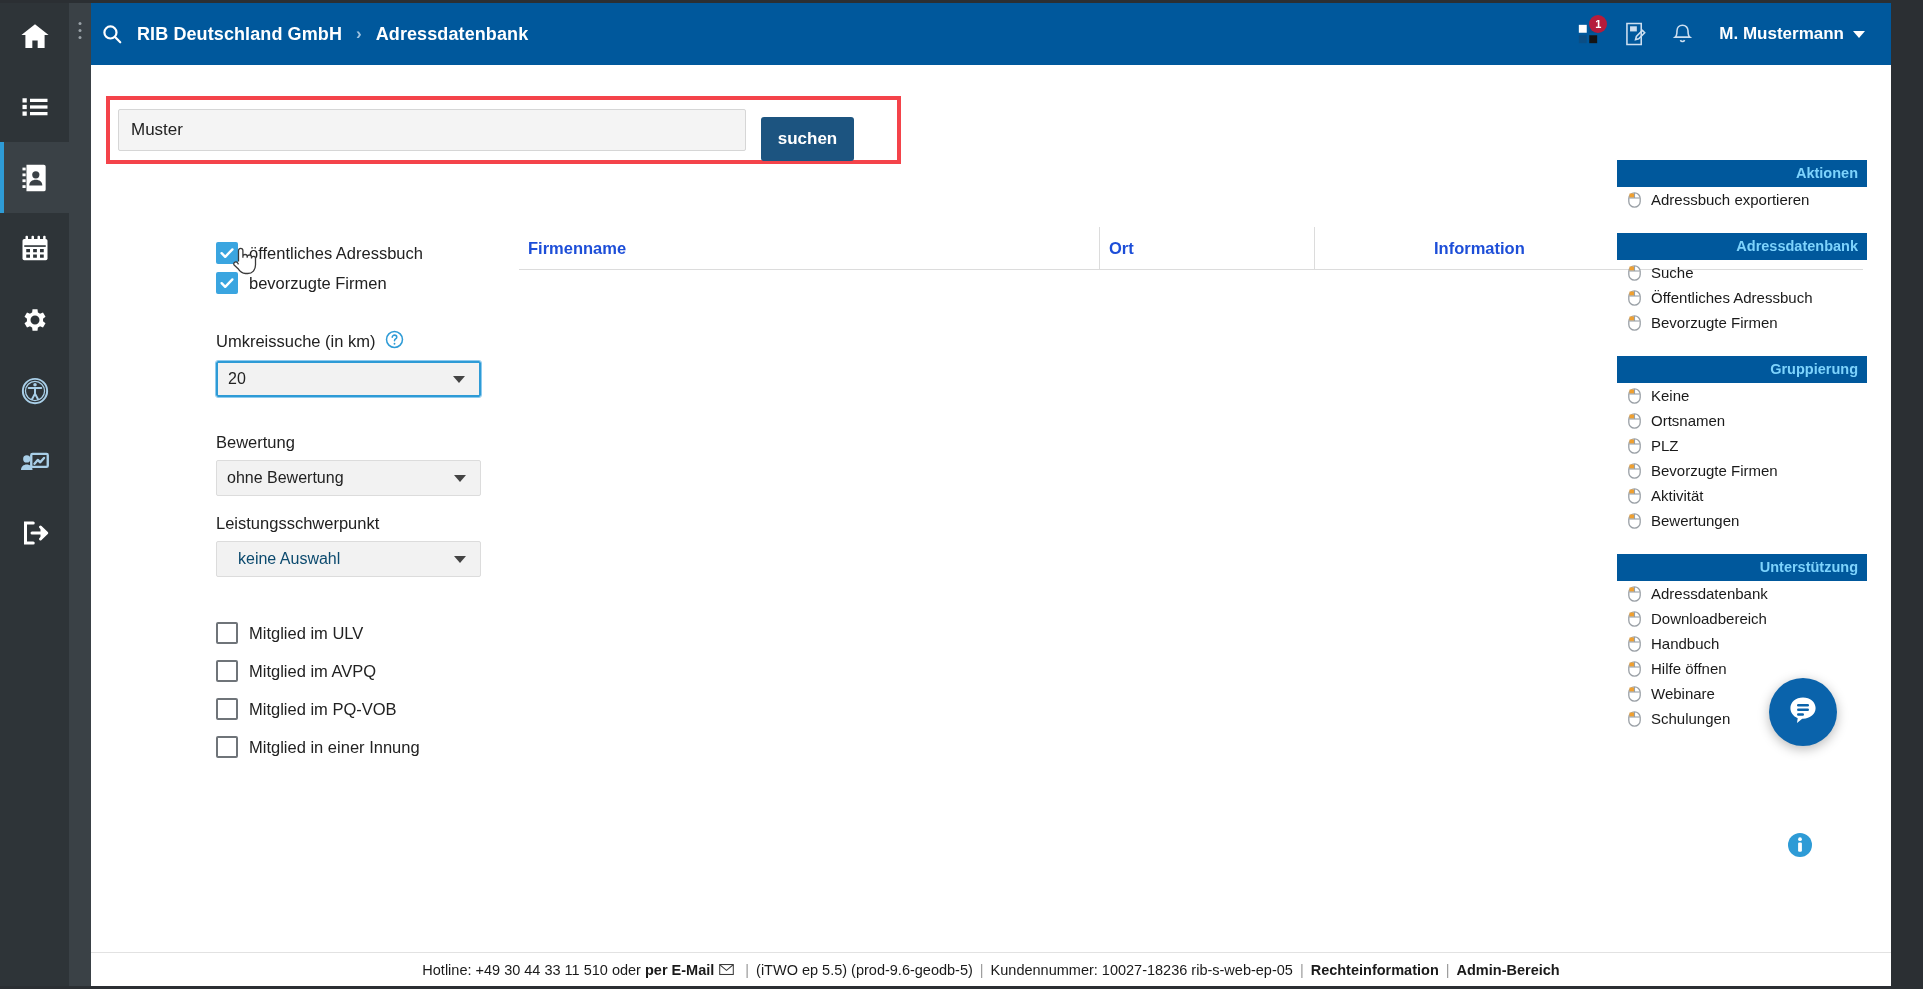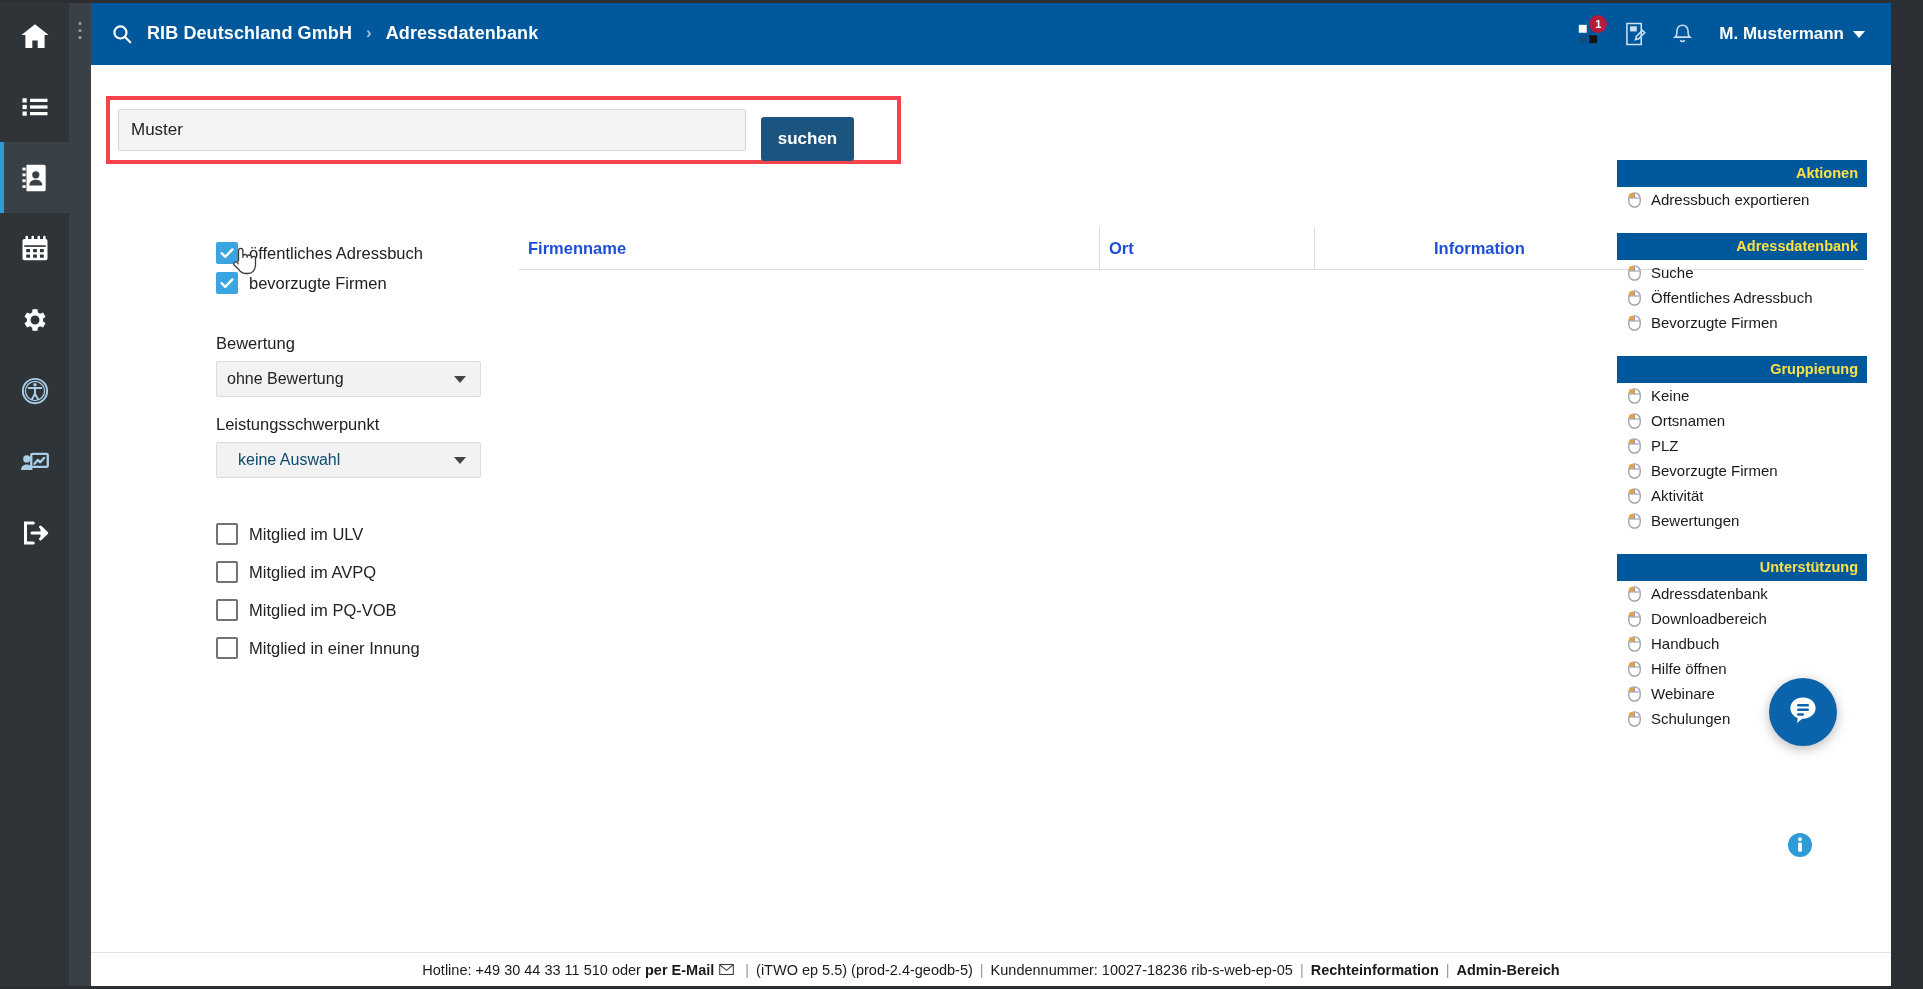--- a/index.html
+++ b/index.html
@@ -41,21 +41,21 @@
     display: block; width: 3px; height: 3px; border-radius: 50%;
     background: #9aa2a8;
   }
 
   
   .topbar {
     position: absolute; left: 91px; top: 3px; right: 32px; height: 62px;
     background: #00589c;
     display: flex; align-items: center;
   }
-  .topbar-left { display: flex; align-items: flex-start; padding-left: 10px; margin-left: 10px; }
+  .topbar-left { display: flex; align-items: center; padding-left: 10px; }
   .crumb-search-icon { margin-right: 14px; display: flex; }
   .crumb {
     color: #ffffff; font-size: 18px; font-weight: bold; letter-spacing: .1px;
   }
   .crumb-sep { color: #9dc2e0; font-size: 17px; margin: 0 14px; font-weight: bold; }
   .topbar-right {
     margin-left: auto; display: flex; align-items: center; gap: 26px; padding-right: 26px;
   }
   .tb-icon { position: relative; display: flex; align-items: center; }
   .badge {
@@ -127,21 +127,21 @@
   .th { font-size: 16.5px; font-weight: bold; color: #1d4ed8; padding-left: 9px; }
   .th.c1 { width: 580px; }
   .th.c2 { width: 215px; border-left: 1px solid #dcdcdc; height: 42px; display:flex; align-items:center; }
   .th.c3 { flex: 1; border-left: 1px solid #dcdcdc; height: 42px; display:flex; align-items:center; padding-left: 119px; }
   .thead-rule { height: 1px; background: #dcdcdc; }
 
   
   .rsidebar { position: absolute; right: 24px; top: 95px; width: 250px; }
   .panel { margin-bottom: 21px; }
   .panel-head {
-    background: #00589c; color: #fde047; font-size: 14.5px; font-weight: bold;
+    background: #00589c; color: #7dd3fc; font-size: 14.5px; font-weight: bold;
     text-align: right; padding: 5px 9px 6px 9px;
   }
   .panel-item {
     display: flex; align-items: center; gap: 10px;
     padding: 4px 0 4px 11px; font-size: 15px; color: #1a1a1a; cursor: pointer;
   }
   .mouse-icon { flex: none; display: flex; }
 
   
   .chat-fab {
@@ -352,20 +352,36 @@
 
       <div class="cbrow">
         <span class="cb on">
           <svg width="16" height="16" viewBox="0 0 16 16" fill="none" stroke="#fff" stroke-width="2.4">
             <path d="M2.6 8.2 6.2 11.8 13.4 4.4" stroke-linecap="round" stroke-linejoin="round"></path>
           </svg>
         </span>
         <span class="lbl">bevorzugte Firmen</span>
       </div>
 
+      <div style="margin-top:32px;">
+        <div class="field-label">
+          <span>Umkreissuche (in km)</span>
+          <span>
+            <svg width="19" height="19" viewBox="0 0 20 20" fill="none" stroke="#2e9bd6" stroke-width="1.6">
+              <circle cx="10" cy="10" r="8.4"></circle>
+              <path d="M7.6 7.7c0-1.4 1.1-2.3 2.4-2.3s2.4.9 2.4 2.2c0 1.9-2.4 1.8-2.4 3.6" stroke-linecap="round"></path>
+              <circle cx="10" cy="14.4" r="1" fill="#2e9bd6" stroke="none"></circle>
+            </svg>
+          </span>
+        </div>
+        <div class="sel focused">
+          <span>20</span>
+          <i class="arrow"></i>
+        </div>
+      </div>
 
       <div style="margin-top:36px;">
         <div class="field-label">
           <span>Bewertung</span>
         </div>
         <div class="sel">
           <span>ohne Bewertung</span>
           <i class="arrow"></i>
         </div>
       </div>
@@ -638,21 +654,21 @@
   <div class="footer">
     <span>Hotline: +49 30 44 33 11 510 oder</span>&nbsp;
     <b class="lnk">per E-Mail</b>
     <span class="mailicon">
       <svg width="15" height="11" viewBox="0 0 16 12" fill="none" stroke="#333" stroke-width="1.1">
         <rect x="0.6" y="0.6" width="14.8" height="10.8"></rect>
           <path d="M0.9 0.9 8 7 15.1 0.9"></path>
       </svg>
     </span>
     <span class="sep">|</span>
-    <span>(iTWO ep 5.5) (prod-2.4-geodb-5)</span>
+    <span>(iTWO ep 5.5) (prod-9.6-geodb-5)</span>
     <span class="sep">|</span>
     <span>Kundennummer: 10027-18236 rib-s-web-ep-05</span>
     <span class="sep">|</span>
     <b class="lnk">Rechteinformation</b>
     <span class="sep">|</span>
     <b class="lnk">Admin-Bereich</b>
   </div>
 
   <div class="edge-top"></div>
   <div class="edge-right"></div>

